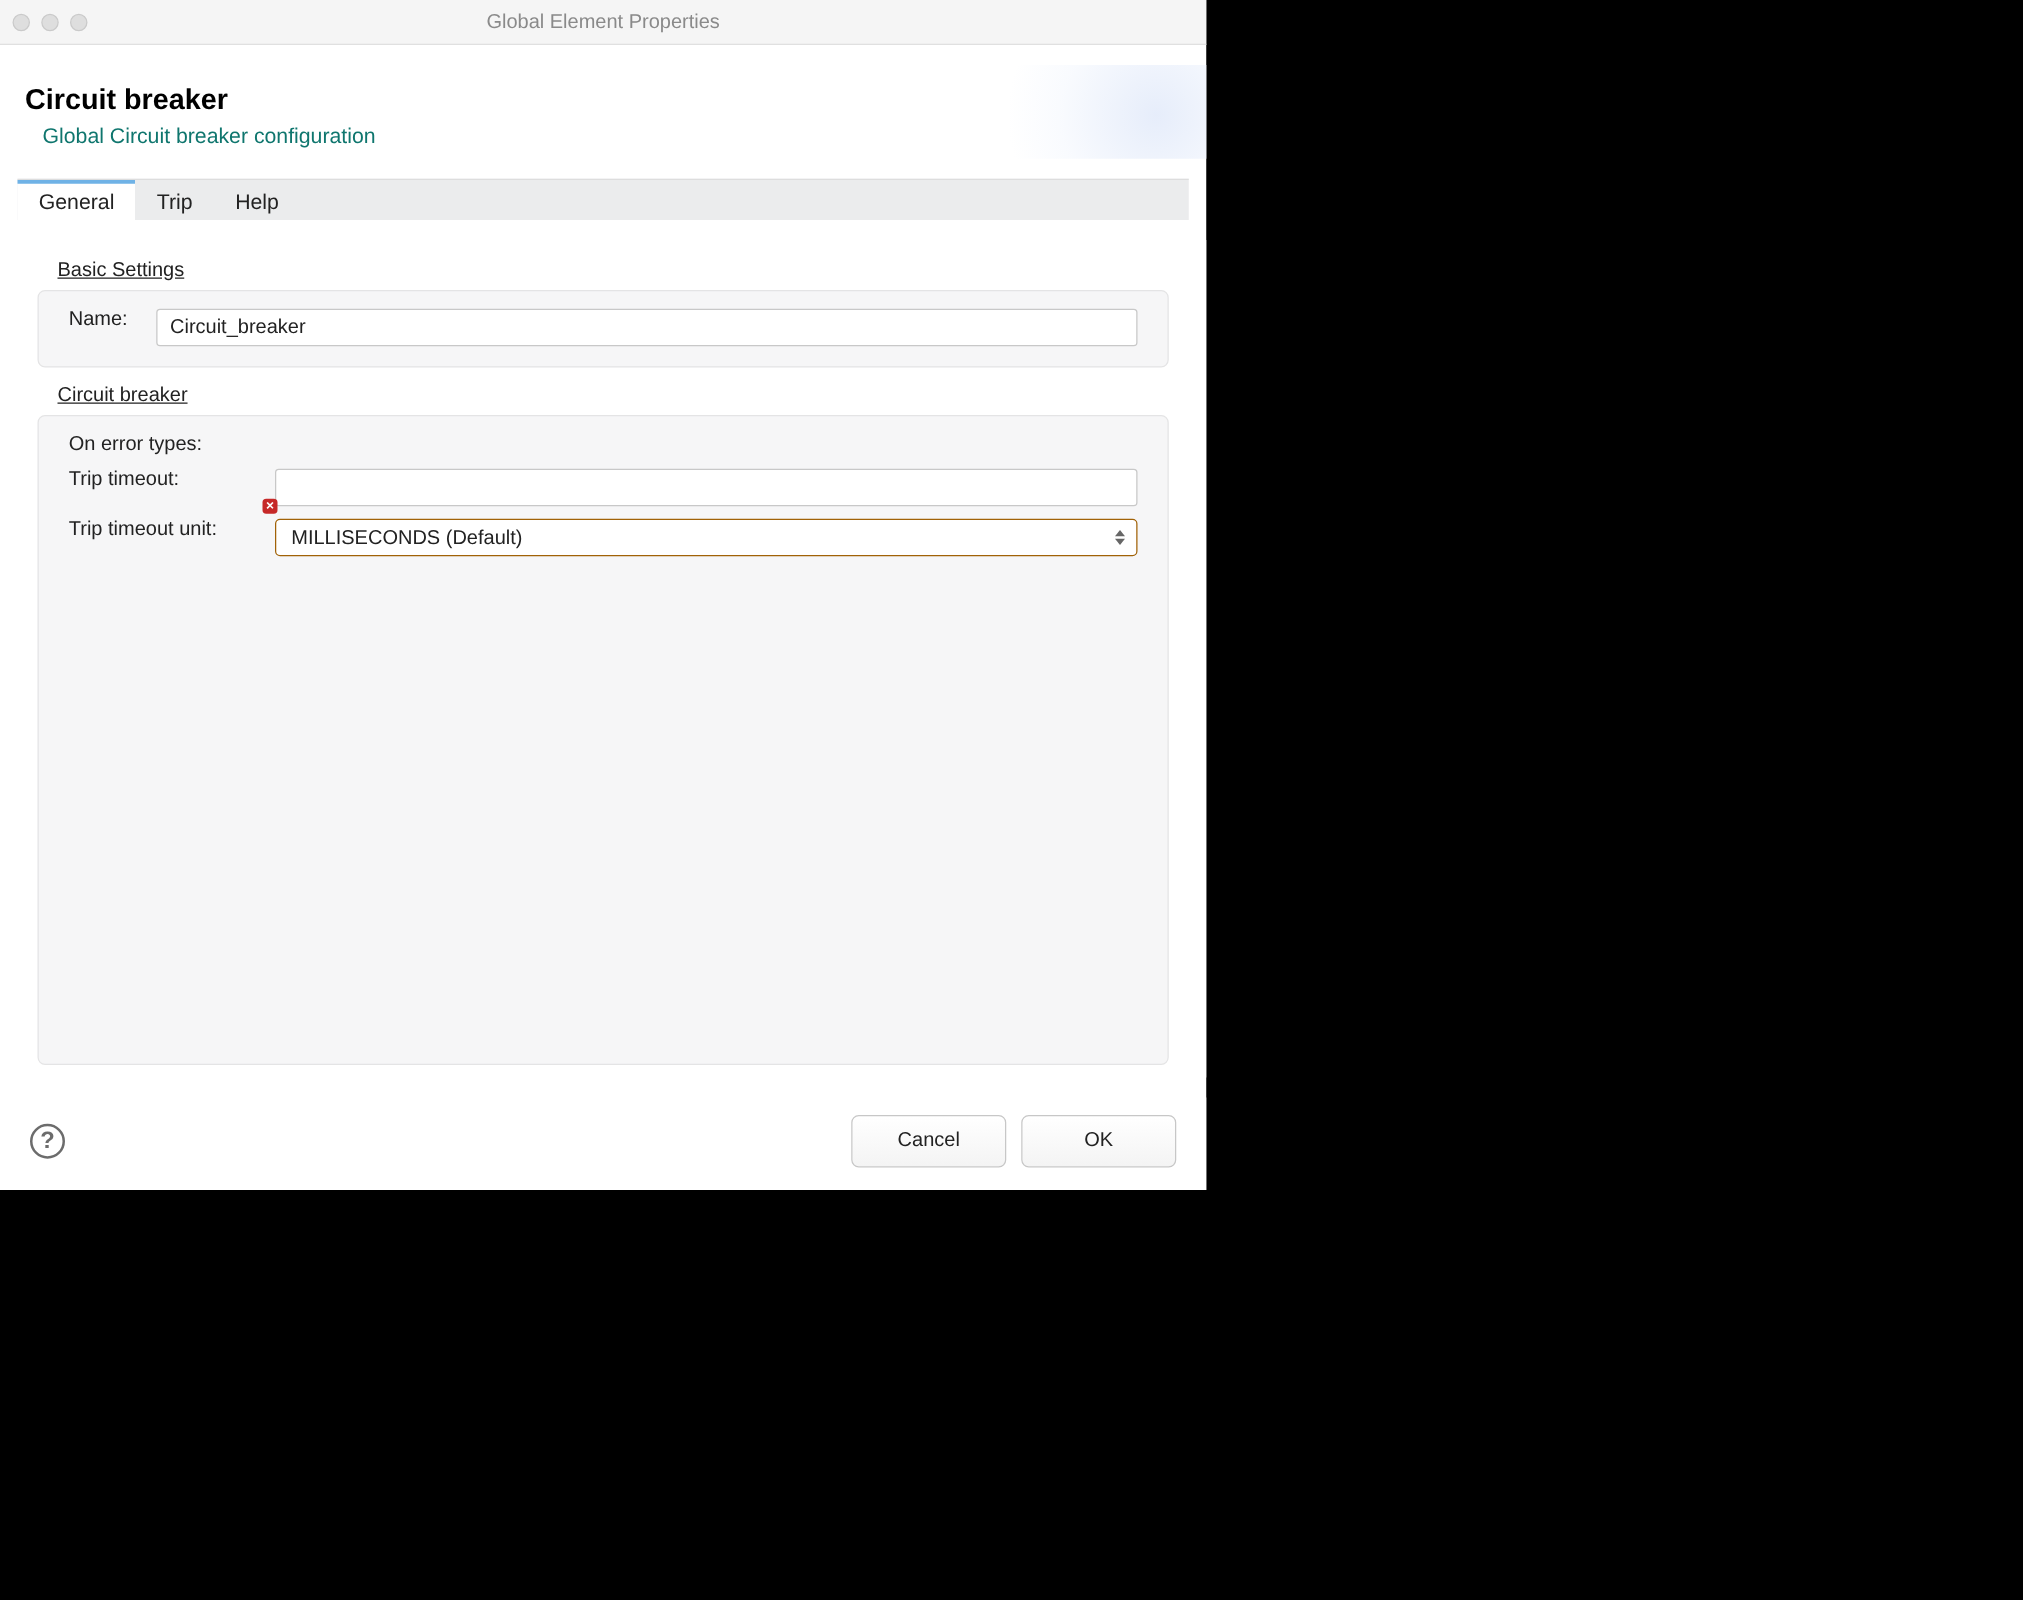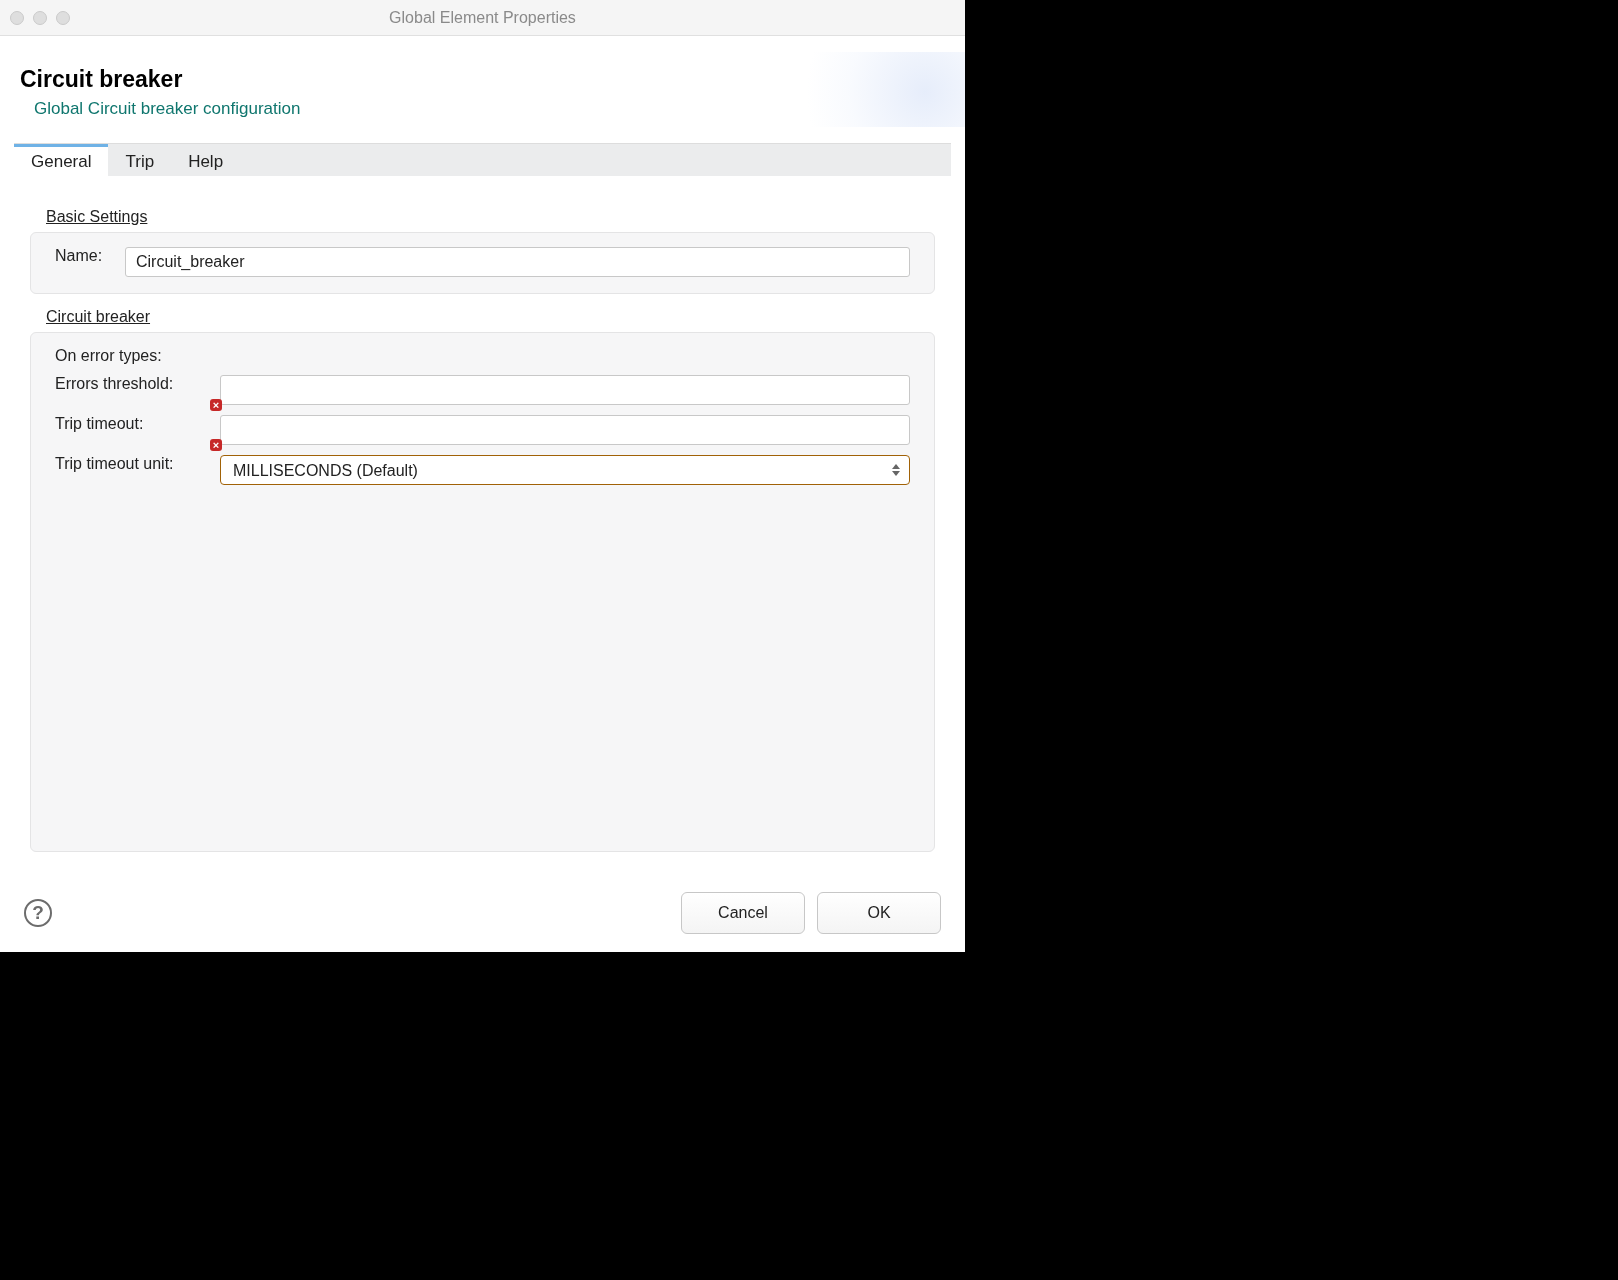--- a/index.html
+++ b/index.html
@@ -276,27 +276,20 @@
       </div>
     </div>
 
     <div class="section-label">Circuit breaker</div>
     <div class="panel tall">
 
       <div class="form-row">
         <div class="form-label">On error types:</div>
       </div>
 
-      <div class="form-row">
-        <div class="form-label">Errors threshold:</div>
-        <div class="input-wrap">
-          <span class="error-badge"></span>
-          <input class="text-input" type="text" value="" style="">
-        </div>
-      </div>
 
       <div class="form-row">
         <div class="form-label">Trip timeout:</div>
         <div class="input-wrap">
           <span class="error-badge"></span>
           <input class="text-input" type="text" value="" style="">
         </div>
       </div>
 
       <div class="form-row">

